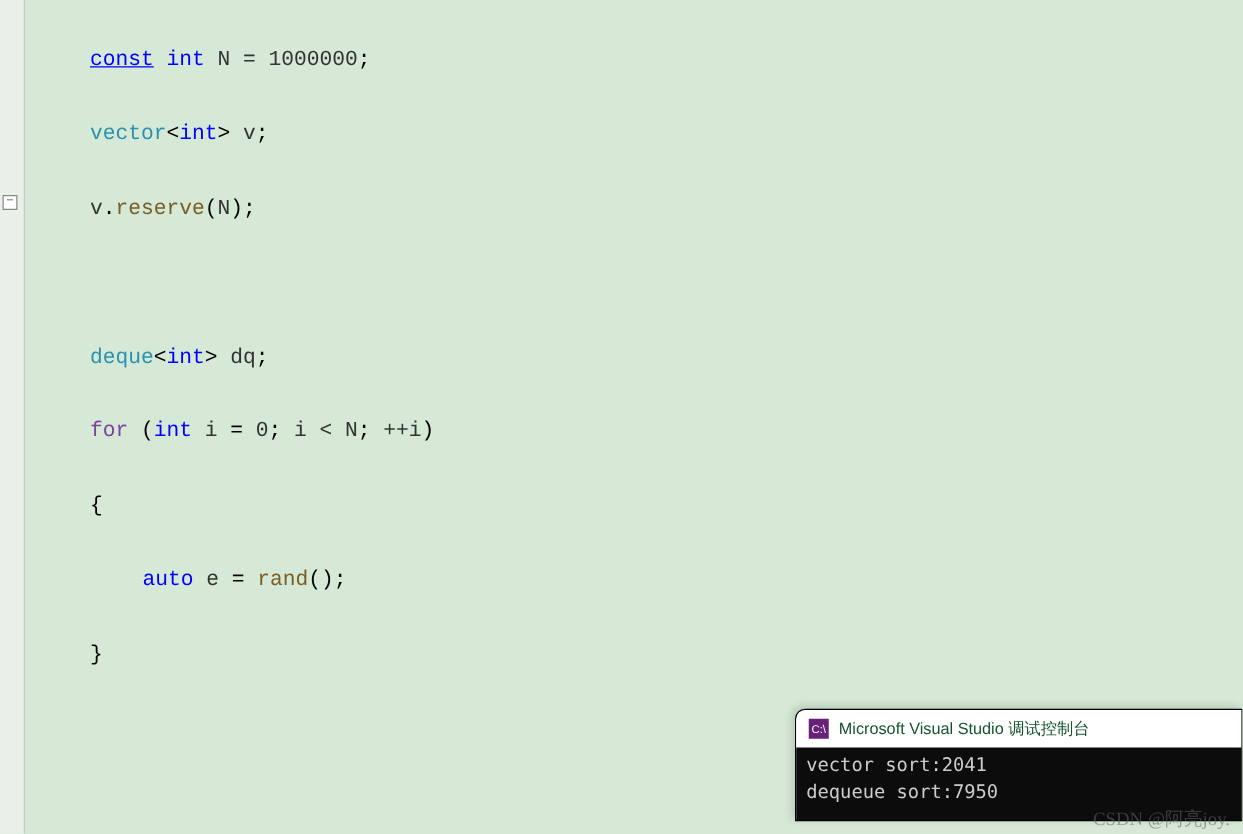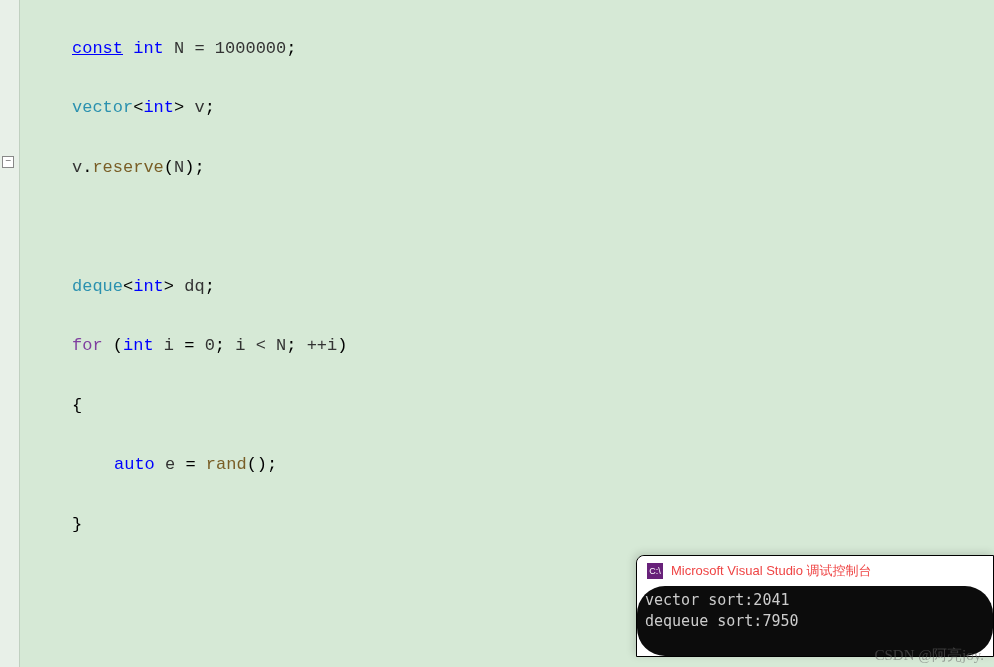--- a/index.html
+++ b/index.html
@@ -88,31 +88,30 @@
       display: inline-flex;
       align-items: center;
       justify-content: center;
       color: #fff;
       font-size: 9px;
       font-family: sans-serif;
     }
     .console-title {
       font-family: 'Microsoft YaHei', sans-serif;
       font-size: 13px;
-      color: #ef4444;
+      color: #14532d;
     }
     .console-body {
       background: #0c0c0c;
       color: #ccc;
-      padding: 4px 8px 24px 8px;
+      padding: 4px 8px 12px 8px;
       font-family: Consolas, monospace;
       font-size: 15px;
       line-height: 1.4;
       min-height: 50px;
-      border-radius: 28px;
     }
     .watermark {
       position: absolute;
       right: 10px;
       bottom: 2px;
       font-family: Liberation Serif, serif;
       font-size: 15px;
       color: rgba(100,100,100,0.55);
     }
   </style>

